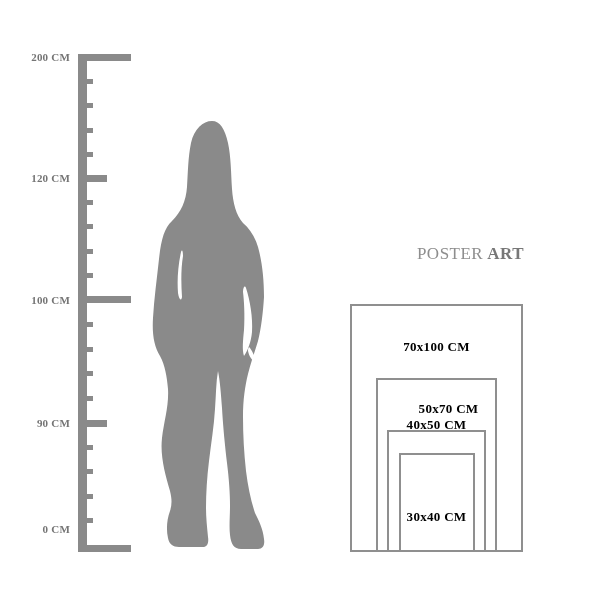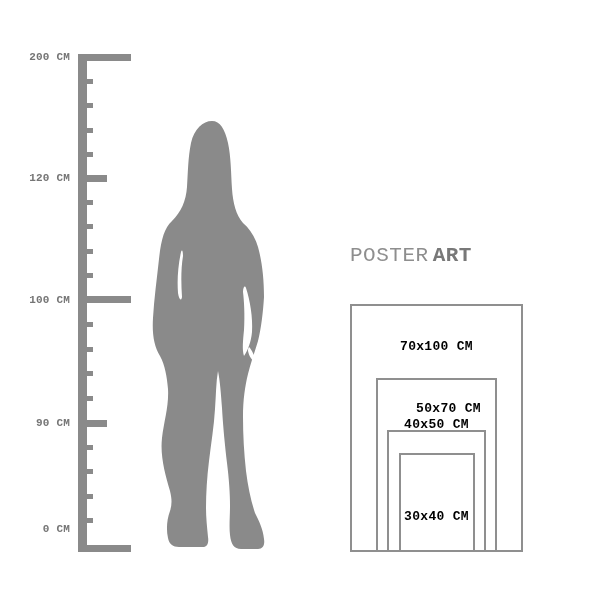--- a/index.html
+++ b/index.html
@@ -1,32 +1,32 @@
 <!DOCTYPE html>
 <html><head>
 <meta charset="utf-8">
 <style>
   html,body{margin:0;padding:0;background:#ffffff;}
   .stage{
     position:relative;width:600px;height:600px;background:#ffffff;overflow:hidden;
-    font-family:Liberation Mono, monospace;
+    font-family:Liberation Serif, serif;
   }
   
   .ruler-label{
     position:absolute;left:12px;width:58px;text-align:right;
     font-size:11px;font-weight:bold;color:#757575;letter-spacing:.2px;line-height:14px;
   }
   .rl-200{top:50px;} .rl-150{top:171px;} .rl-100{top:293px;} .rl-50{top:416px;} .rl-0{top:522px;}
   .ruler-svg{position:absolute;left:0;top:0;}
   
   .figure-svg{position:absolute;left:150px;top:118px;}
   
   .brand{
-    position:absolute;left:350px;top:244px;width:174px;text-align:left;
-    font-size:21px;letter-spacing:.5px;color:#8e8e8e;white-space:nowrap;
+    position:absolute;left:350px;top:244px;width:174px;text-align:right;
+    font-size:17px;letter-spacing:.5px;color:#8e8e8e;white-space:nowrap;
   }
   .brand .bold{font-weight:bold;color:#787878;margin-left:4px;}
   
   .frame{position:absolute;border:2px solid #8f8f8f;box-sizing:border-box;background:transparent;}
   .f0{left:350px;top:304px;width:173px;height:248px;}
   .f1{left:376px;top:378px;width:121px;height:174px;}
   .f2{left:387px;top:430px;width:99px;height:122px;}
   .f3{left:399px;top:453px;width:76px;height:99px;}
   .frame-label{
     position:absolute;left:376px;width:121px;text-align:center;

